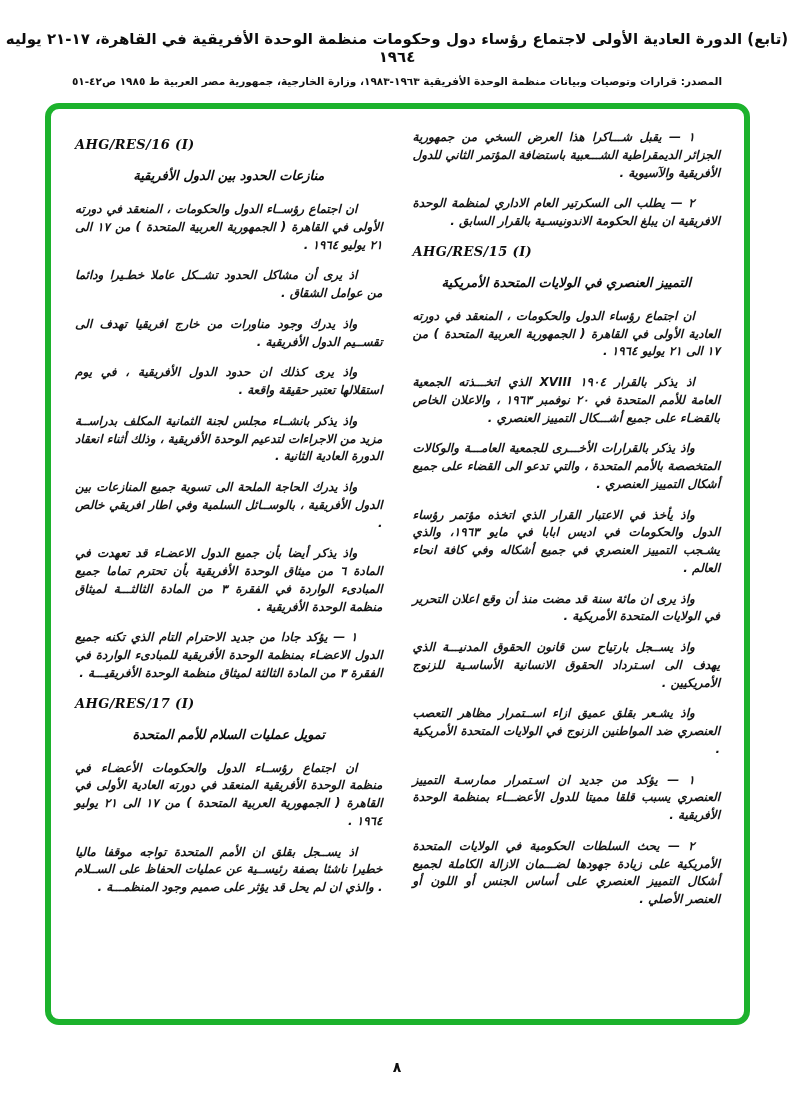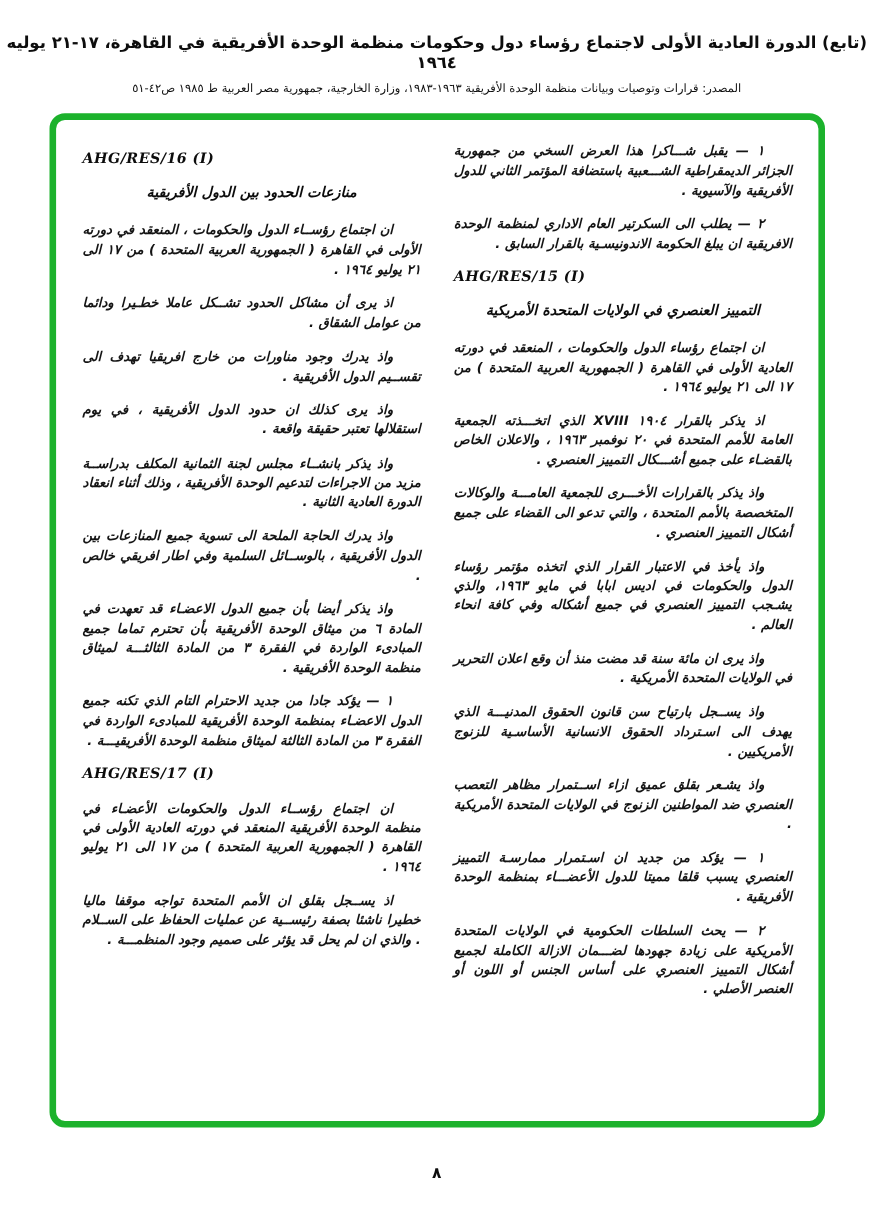--- a/index.html
+++ b/index.html
@@ -19,21 +19,21 @@
   }
   .h-title{
     font-size:15px;
     font-weight:700;
     letter-spacing:0px;
     color:#0d0d0d;
   }
   .h-source{
     margin-top:9px;
     font-size:10.5px;
-    font-weight:400;
+    font-weight:700;
     color:#101010;
   }
   .content-border{
     box-sizing:border-box;
     margin:16px 39px 0 40px;
     height:922px;
     border:6px solid #1cb22c;
     border-radius:14px;
     overflow:hidden;
     background:#ffffff;
@@ -121,20 +121,21 @@
           <div class="block title">منازعات الحدود بين الدول الأفريقية</div>
           <div class="block paragraph">ان اجتماع رؤســاء الدول والحكومات ، المنعقد في دورته الأولى في القاهرة ( الجمهورية العربية المتحدة ) من ١٧ الى ٢١ يوليو ١٩٦٤ .</div>
           <div class="block paragraph">اذ يرى أن مشاكل الحدود تشــكل عاملا خطـيرا ودائما من عوامل الشقاق .</div>
           <div class="block paragraph">واذ يدرك وجود مناورات من خارج افريقيا تهدف الى تقســيم الدول الأفريقية .</div>
           <div class="block paragraph">واذ يرى كذلك ان حدود الدول الأفريقية ، في يوم استقلالها تعتبر حقيقة واقعة .</div>
           <div class="block paragraph">واذ يذكر بانشــاء مجلس لجنة الثمانية المكلف بدراســة مزيد من الاجراءات لتدعيم الوحدة الأفريقية ، وذلك أثناء انعقاد الدورة العادية الثانية .</div>
           <div class="block paragraph">واذ يدرك الحاجة الملحة الى تسوية جميع المنازعات بين الدول الأفريقية ، بالوســائل السلمية وفي اطار افريقي خالص .</div>
           <div class="block paragraph">واذ يذكر أيضا بأن جميع الدول الاعضـاء قد تعهدت في المادة ٦ من ميثاق الوحدة الأفريقية بأن تحترم تماما جميع المبادىء الواردة في الفقرة ٣ من المادة الثالثـــة لميثاق منظمة الوحدة الأفريقية .</div>
           <div class="block paragraph">١ — يؤكد جادا من جديد الاحترام التام الذي تكنه جميع الدول الاعضـاء بمنظمة الوحدة الأفريقية للمبادىء الواردة في الفقرة ٣ من المادة الثالثة لميثاق منظمة الوحدة الأفريقيـــة .</div>
           <div class="block code">AHG/RES/17 (I)</div>
+          <div class="block title">تمويل عمليات السلام للأمم المتحدة</div>
           <div class="block paragraph">ان اجتماع رؤســاء الدول والحكومات الأعضـاء في منظمة الوحدة الأفريقية المنعقد في دورته العادية الأولى في القاهرة ( الجمهورية العربية المتحدة ) من ١٧ الى ٢١ يوليو ١٩٦٤ .</div>
           <div class="block paragraph">اذ يســجل بقلق ان الأمم المتحدة تواجه موقفا ماليا خطيرا ناشئا بصفة رئيســية عن عمليات الحفاظ على الســلام . والذي ان لم يحل قد يؤثر على صميم وجود المنظمـــة .</div>
         </div>
     </div>
   </div>
 
   <div class="page-number">٨</div>
 
 </div>
 

